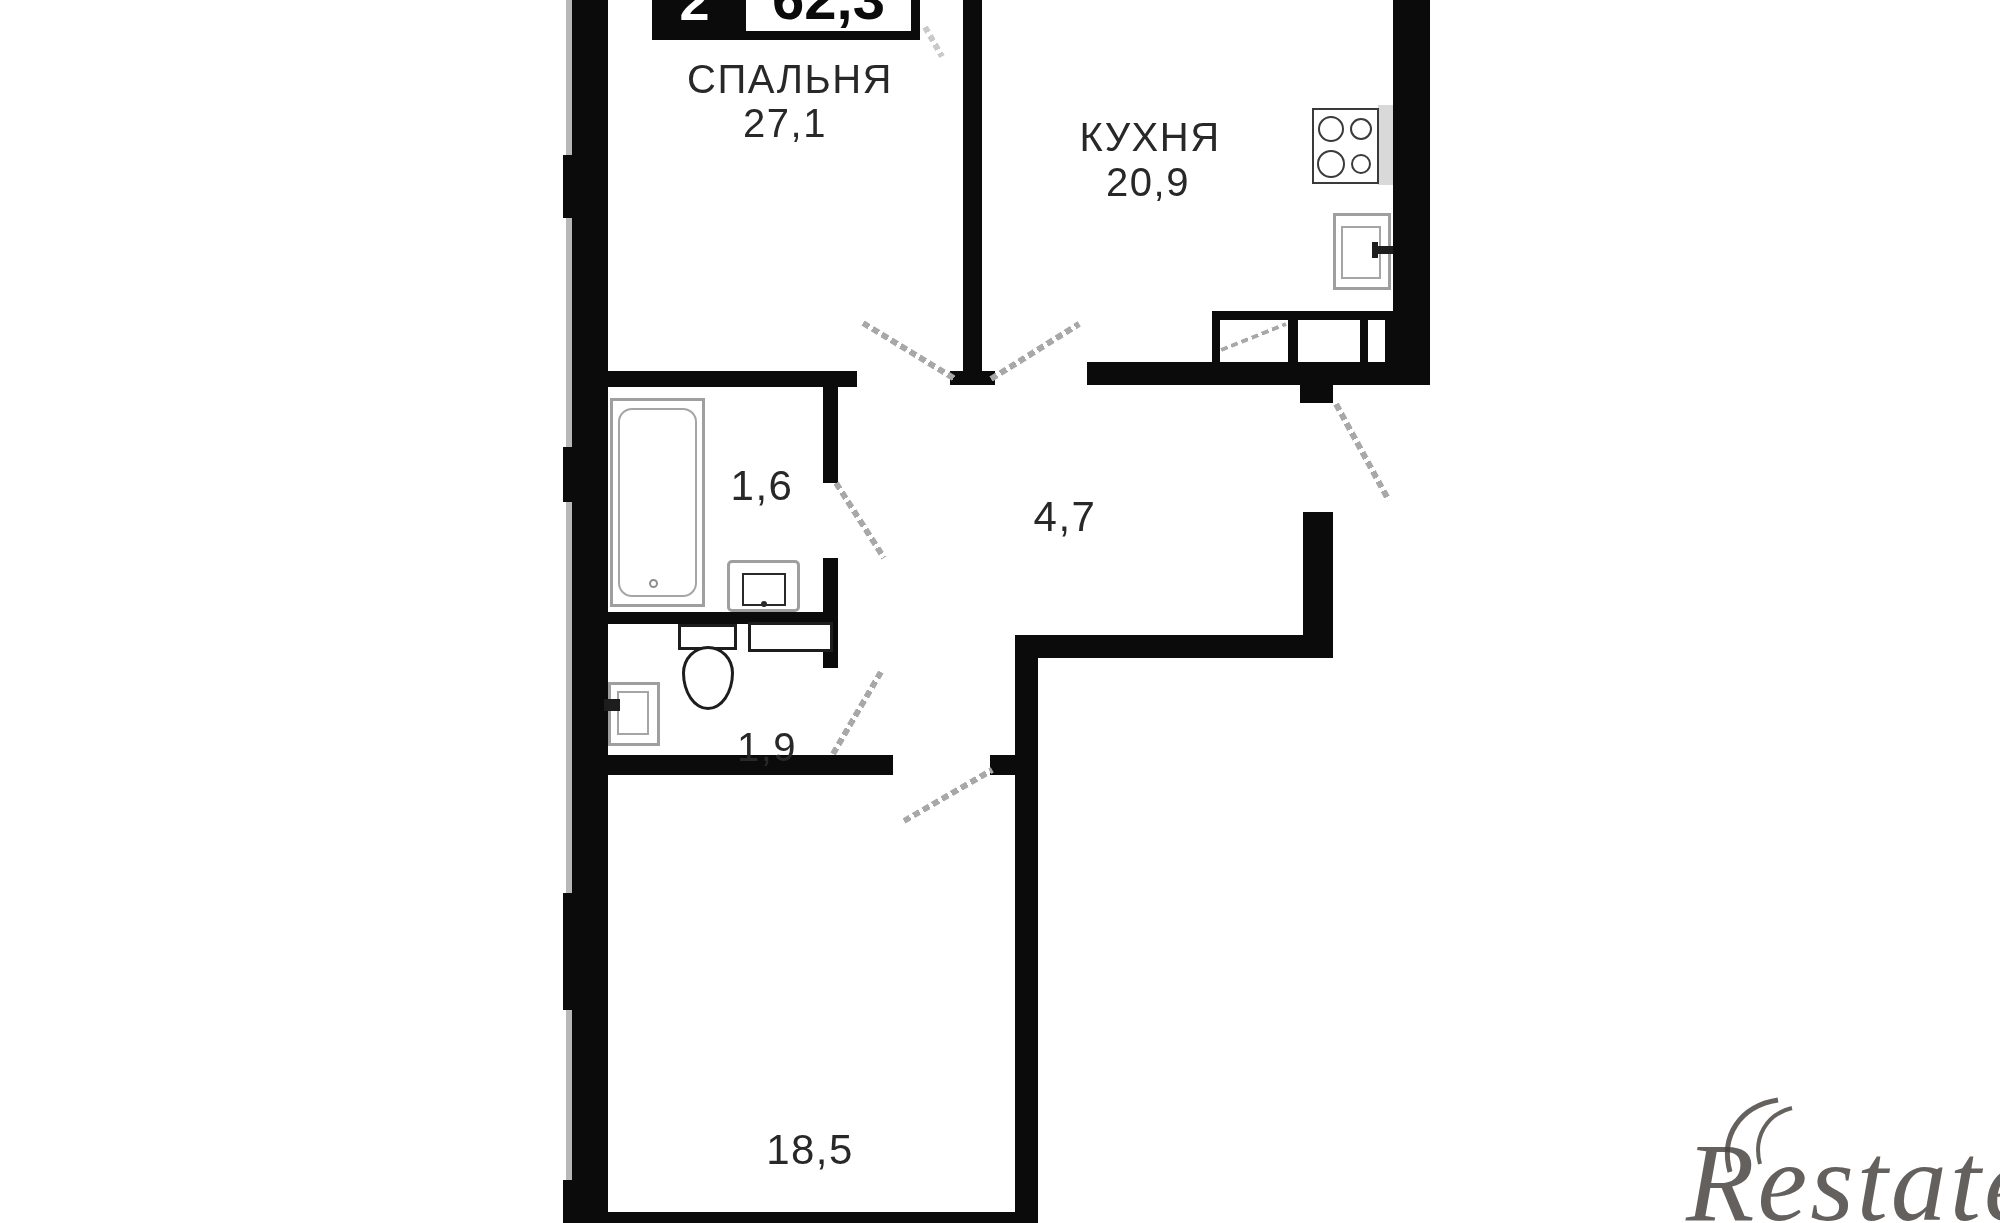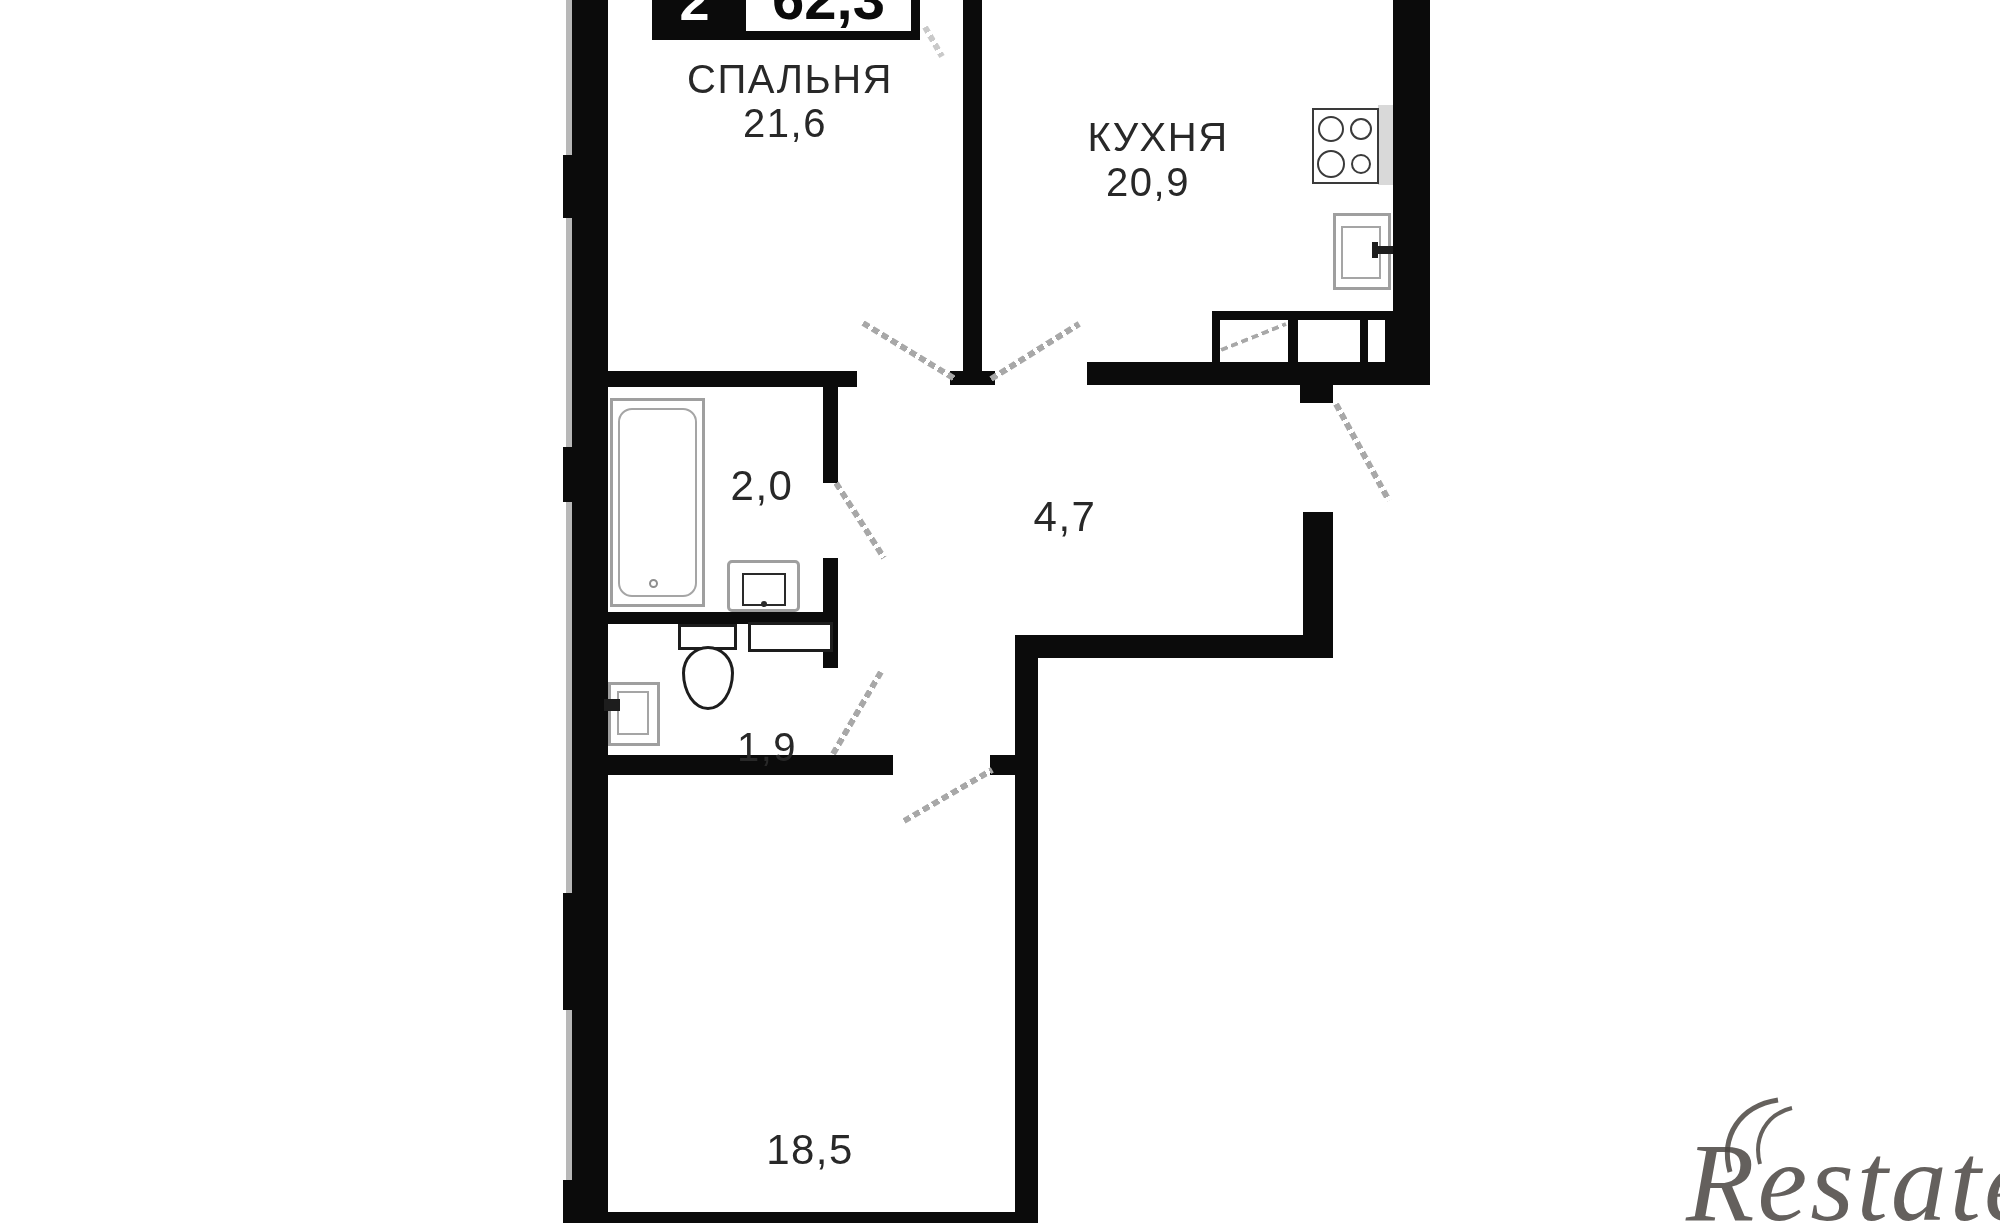--- a/index.html
+++ b/index.html
@@ -105,26 +105,26 @@
   <div class="fix" style="left:1372px;top:242px;width:6px;height:16px;background:#1d1d1d;"></div>
 
   <div class="badge-box" style="left:652px;top:0;width:85px;height:40px;background:#0b0b0b;">
     <span class="badge-text" style="top:-26px;font-size:54px;color:#ffffff;">2</span>
   </div>
   <div class="badge-box" style="left:737px;top:0;width:183px;height:40px;background:#ffffff;border:9px solid #0b0b0b;border-top:none;">
     <span class="badge-text" style="top:-30px;font-size:58px;color:#0b0b0b;">62,3</span>
   </div>
 
   <div class="label" style="left:790px;top:79px;">СПАЛЬНЯ</div>
-  <div class="label" style="left:785px;top:123px;">21,6</div>
+  <div class="label" style="left:785px;top:123px;">27,1</div>
 
-  <div class="label" style="left:1150px;top:137px;margin-left:8px;">КУХНЯ</div>
+  <div class="label" style="left:1150px;top:137px;">КУХНЯ</div>
   <div class="label" style="left:1148px;top:182px;">20,9</div>
 
-  <div class="label" style="left:762px;top:486px;font-size:42px;">2,0</div>
+  <div class="label" style="left:762px;top:486px;font-size:42px;">1,6</div>
   <div class="label" style="left:1065px;top:517px;font-size:42px;">4,7</div>
   <div class="label" style="left:767px;top:723px;font-size:40px;margin-top:24px;">1,9</div>
 
   <div class="label" style="left:810px;top:1150px;font-size:42px;">18,5</div>
 
   <svg width="130" height="90" style="position:absolute;left:1700px;top:1092px;" viewBox="0 0 130 90">
     <path d="M30,80 C20,44 40,14 78,8" stroke="#4a4541" fill="none" stroke-width="5" opacity="0.85"></path>
     <path d="M60,72 C53,46 66,22 92,16" stroke="#4a4541" fill="none" stroke-width="4" opacity="0.85"></path>
   </svg>
   <div class="watermark" style="left:1686px;top:1126px;font-size:112px;letter-spacing:3px;">Restate</div>

